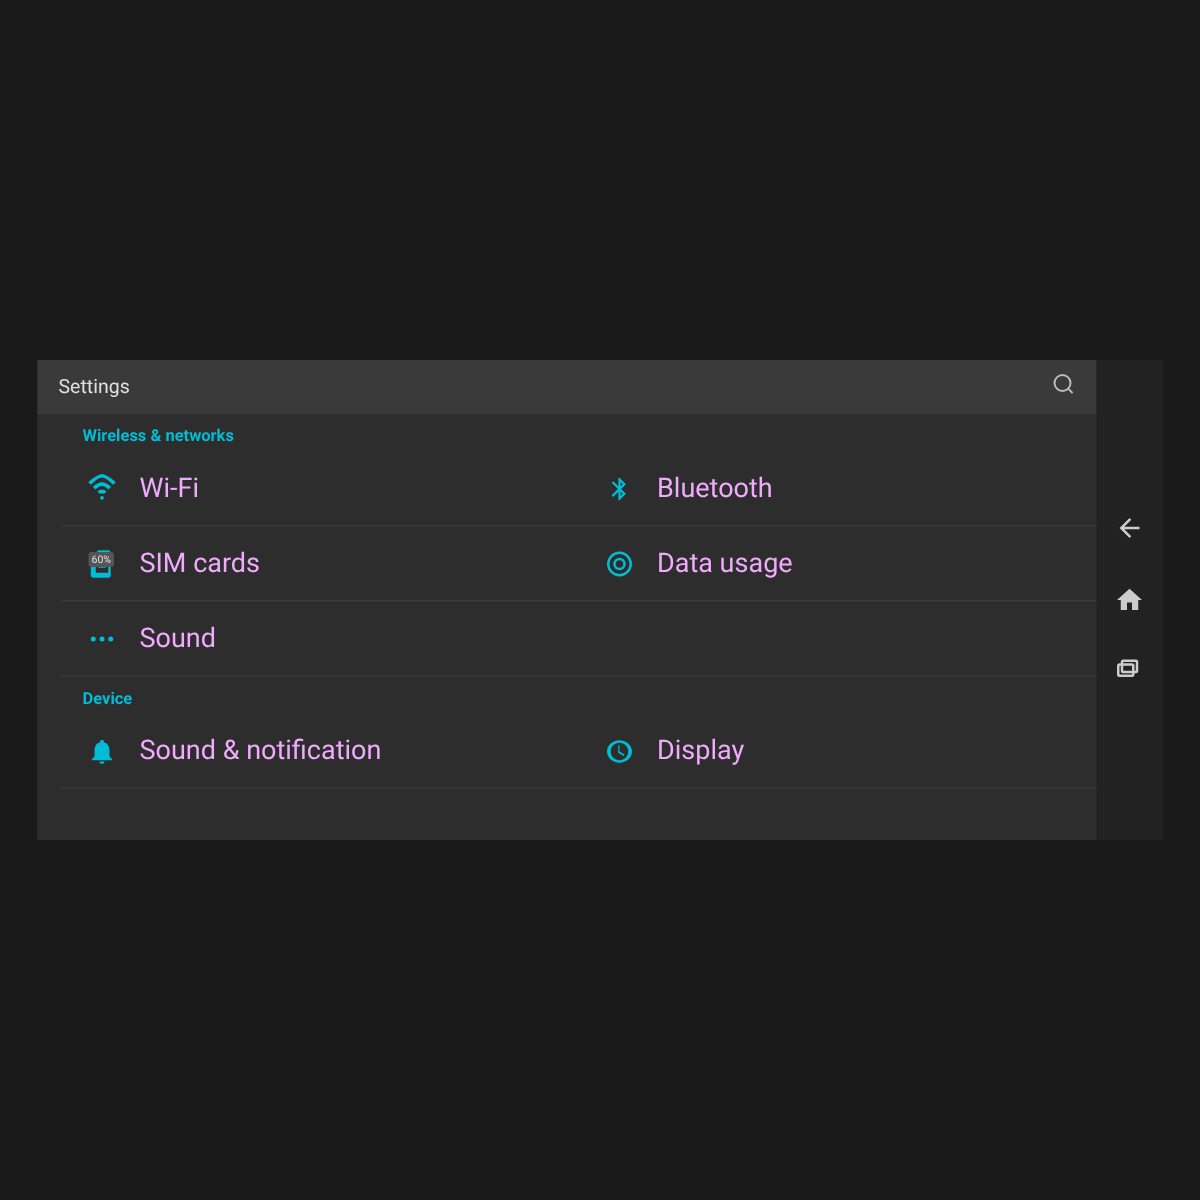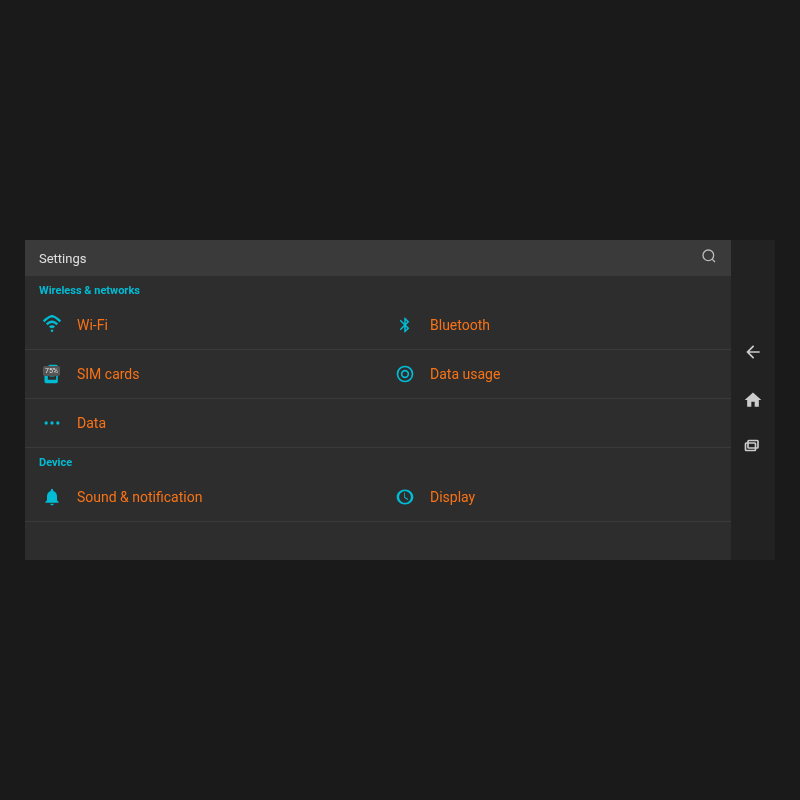--- a/index.html
+++ b/index.html
@@ -46,20 +46,21 @@
       font-size: 13px;
     }
     .search-icon-wrap {
       color: #bbb;
       font-size: 16px;
       cursor: pointer;
     }
     .settings-body {
       flex: 1;
       overflow: hidden;
+      padding-left: 16px;
     }
     .section-header {
       padding: 8px 14px 4px 14px;
       font-size: 11px;
       font-weight: bold;
       color: #00bcd4;
     }
     .settings-grid {
       display: grid;
       grid-template-columns: 1fr 1fr;
@@ -75,22 +76,22 @@
     .setting-icon {
       margin-right: 14px;
       font-size: 18px;
       color: #00bcd4;
       display: flex;
       align-items: center;
       justify-content: center;
       width: 22px;
     }
     .setting-label {
-      font-size: 14px;
-      color: #f97316;
+      font-size: 18px;
+      color: #f0abfc;
     }
     .battery-badge {
       position: absolute;
       top: 2px;
       left: 2px;
       background: #555;
       color: #e0e0e0;
       font-size: 7px;
       padding: 1px 2px;
       border-radius: 2px;
@@ -158,21 +159,21 @@
             <span class="setting-icon">
               <svg width="18" height="20" viewBox="0 0 24 24" fill="#00bcd4">
                 <path d="M17.71 7.71L12 2h-1v7.59L6.41 5 5 6.41 10.59 12 5 17.59 6.41 19 11 14.41V22h1l5.71-5.71-4.3-4.29 4.3-4.29zM13 5.83l1.88 1.88L13 9.59V5.83zm1.88 10.46L13 18.17v-3.76l1.88 1.88z"></path>
               </svg>
             </span>
             <span class="setting-label">Bluetooth</span>
           </div>
 
           <div class="setting-item">
             <span class="setting-icon sim-icon-wrap">
-              <span class="battery-badge">75%</span>
+              <span class="battery-badge">60%</span>
               <svg width="20" height="20" viewBox="0 0 24 24" fill="#00bcd4">
                 <path d="M17 1H9L3 7v14c0 1.1.9 2 2 2h12c1.1 0 2-.9 2-2V3c0-1.1-.9-2-2-2zm0 18H7V8l3-3h7v14z"></path>
                 <rect x="9" y="10" width="6" height="5" fill="#00bcd4"></rect>
               </svg>
             </span>
             <span class="setting-label">SIM cards</span>
           </div>
 
           <div class="setting-item">
             <span class="setting-icon">
@@ -188,21 +189,21 @@
 
         <div class="settings-grid">
           <div class="setting-item">
             <span class="setting-icon">
               <svg width="20" height="20" viewBox="0 0 24 24" fill="#00bcd4">
                 <circle cx="5" cy="12" r="2"></circle>
                   <circle cx="12" cy="12" r="2"></circle>
                   <circle cx="19" cy="12" r="2"></circle>
               </svg>
             </span>
-            <span class="setting-label">Data</span>
+            <span class="setting-label">Sound</span>
           </div>
           <div style="border-bottom:1px solid #3a3a3a;"></div>
         </div>
 
         <div class="section-header">Device</div>
 
         <div class="settings-grid">
 
           <div class="setting-item">
             <span class="setting-icon">

